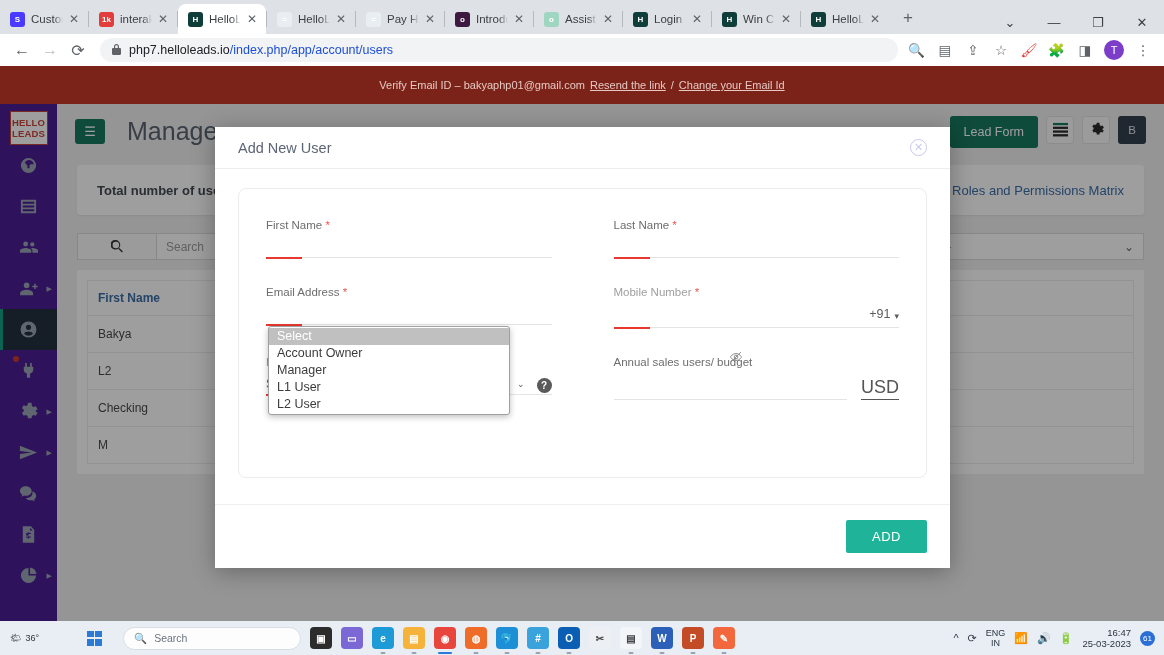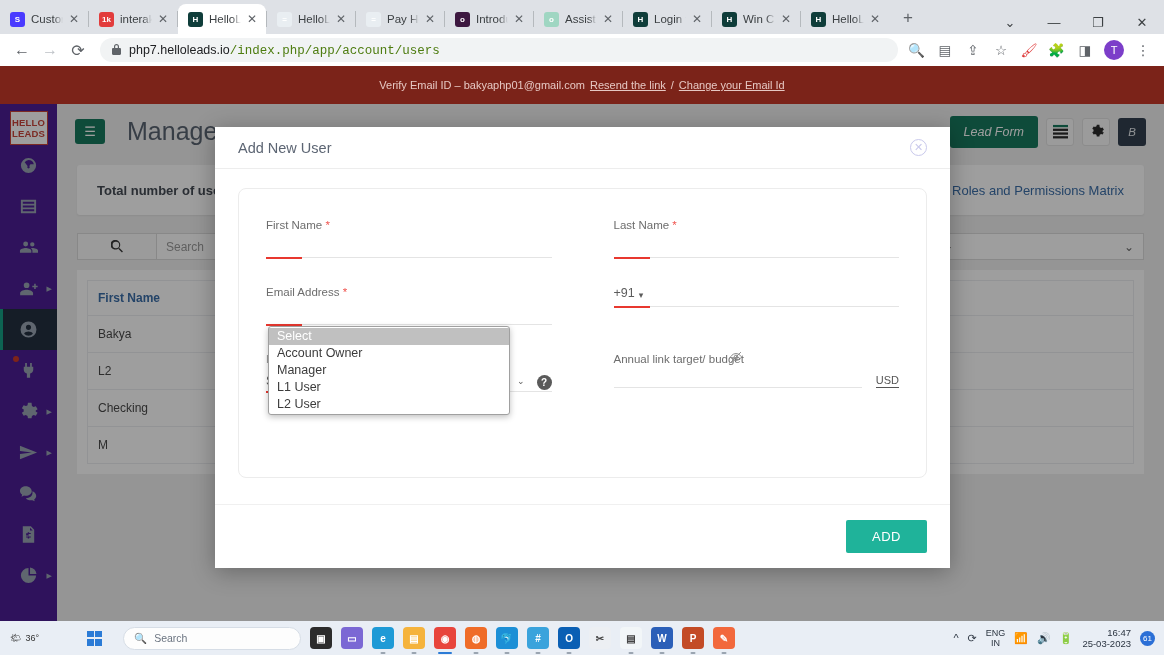--- a/index.html
+++ b/index.html
@@ -44,21 +44,21 @@
     background: #fff; display: flex; align-items: center; padding: 0 8px;
   }
   .nav-btn { width: 28px; text-align: center; font-size: 16px; color: #5f6368; }
   .nav-btn.fwd { color: #bdc1c6; }
   .omnibox {
     flex: 1 1 auto; height: 24px; background: #f1f3f4; border-radius: 13px;
     display: flex; align-items: center; padding: 0 12px; margin: 0 6px 0 8px;
     font-size: 12.5px; color: #202124; gap: 8px;
   }
   .lock { font-size: 10px; color: #5f6368; }
-  .url-dim { color: #4d7c0f; font-family: Liberation Mono, monospace; }
+  .url-dim { color: #1d4ed8; }
   .tb-icons { display: flex; align-items: center; gap: 2px; }
   .tb-ico { width: 26px; text-align: center; font-size: 13.5px; color: #5f6368; }
   .profile-av {
     width: 20px; height: 20px; border-radius: 50%; background: #7c3ec9; color: #fff;
     font-size: 11px; display: flex; align-items: center; justify-content: center;
     margin: 0 4px;
   }
 
   
   .page { position: absolute; top: 66px; left: 0; width: 1164px; height: 555px; background: #f0f0f0; }
@@ -102,21 +102,21 @@
   .content { position: absolute; left: 57px; top: 0; right: 0; height: 533px; background: #f0f0f0; }
 
   .topbar { height: 55px; display: flex; align-items: center; padding: 0 18px; }
   .burger {
     width: 30px; height: 25px; background: #17795e; border-radius: 3px;
     display: flex; align-items: center; justify-content: center; color: #fff; font-size: 13px;
   }
   .page-title {
     font-size: 25px; color: #5a6472; font-weight: 300; margin-left: 22px;
   }
-  .topbar-right { margin-left: auto; display: flex; align-items: center; gap: 8px; font-style: italic; }
+  .topbar-right { margin-left: auto; display: flex; align-items: flex-start; gap: 8px; }
   .btn-leadform {
     background: #17795e; color: #fff; font-size: 12.5px; border-radius: 3px;
     padding: 9px 14px;
   }
   .ico-box {
     width: 28px; height: 28px; background: #fafafa; border: 1px solid #e2e2e2;
     border-radius: 3px; display: flex; align-items: center; justify-content: center;
   }
   .ico-box svg { width: 15px; height: 15px; fill: #2d2d2d; }
   .avatar-b {
@@ -215,24 +215,24 @@
   .sel-row { display: flex; align-items: center; gap: 12px; }
   .sel-box {
     flex: 1 1 auto; display: flex; align-items: center; justify-content: space-between;
     font-size: 12.5px; color: #5c5c5c; padding-bottom: 3px;
   }
   .help-ico {
     width: 15px; height: 15px; border-radius: 50%; background: #5a5a5a; color: #fff;
     font-size: 10px; font-weight: bold; display: flex; align-items: center;
     justify-content: center; line-height: 1;
   }
-  .phone-row { display: flex; align-items: flex-end; gap: 4px; font-size: 12.5px; color: #5c5c5c; }
+  .phone-row { display: flex; align-items: flex-end; gap: 4px; font-size: 12.5px; color: #5c5c5c; justify-content: flex-end; }
 
   .usd-row { display: flex; align-items: flex-end; justify-content: space-between; }
-  .usd { font-size: 11px; color: #555; border-bottom: 1px solid #555; padding-bottom: 1px; }
+  .usd { font-size: 18px; color: #555; border-bottom: 1px solid #555; padding-bottom: 1px; }
   .target-line { flex: 1 1 auto; height: 1px; background: #e4e4e4; margin-right: 14px; }
 
   .eye-slash { position: absolute; right: 183px; top: 161px; }
   .eye-slash svg { width: 14px; height: 14px; stroke: #8a8a8a; fill: none; stroke-width: 1.4; }
 
   
   .dropdown-list {
     position: absolute; left: 29px; top: 137px; width: 242px;
     background: #fff; border: 1px solid #a0a0a0; border-radius: 3px;
     box-shadow: 0 2px 6px rgba(0,0,0,.25); padding: 1px 0; z-index: 50;
@@ -607,41 +607,42 @@
                 <div class="field-line"></div>
               </div>
 
               <div class="field">
                 <div class="field-label"><span>Email Address</span> <span class="req">*</span></div>
                 <div class="field-input"><span class="field-value"></span></div>
                 <div class="field-line"></div>
               </div>
 
               <div class="field">
+                <div class="field-label muted"><span>Mobile Number</span> <span class="req">*</span></div>
                 <div class="phone-row">
                   <span>+91</span>
                   <span class="caret-dn">▾</span>
                 </div>
                 <div class="field-line" style="margin-top:6px"></div>
               </div>
 
               <div class="field">
                 <div class="field-label muted"><span>Role</span> <span class="req">*</span></div>
                 <div class="sel-row">
                   <div class="sel-box">
                     <span>Select</span>
                     <span class="caret-dn">⌄</span>
                   </div>
                   <div class="help-ico">?</div>
                 </div>
                 <div class="field-line"></div>
               </div>
 
               <div class="field">
-                <div class="field-label">Annual link target/ budget</div>
+                <div class="field-label">Annual sales users/ budget</div>
                 <div class="usd-row">
                   <div class="target-line"></div>
                   <div class="usd">USD</div>
                 </div>
               </div>
 
             </div>
 
             <div class="eye-slash">
               <svg viewBox="0 0 20 20">

